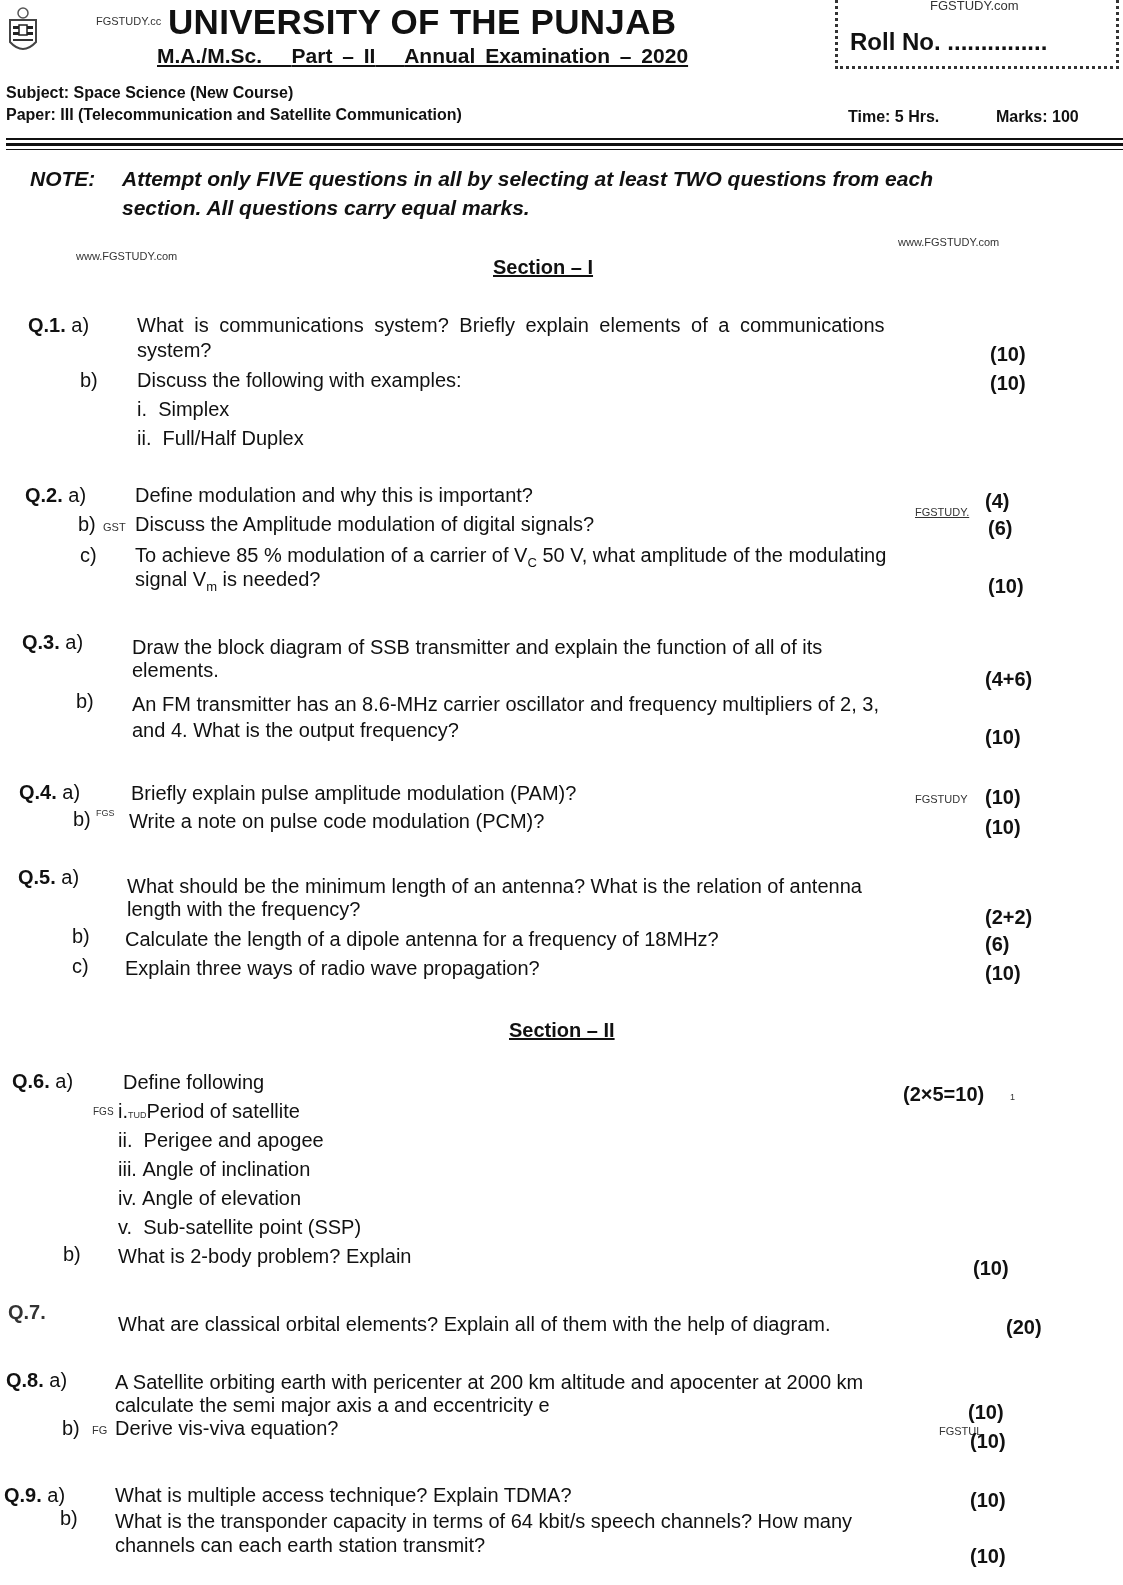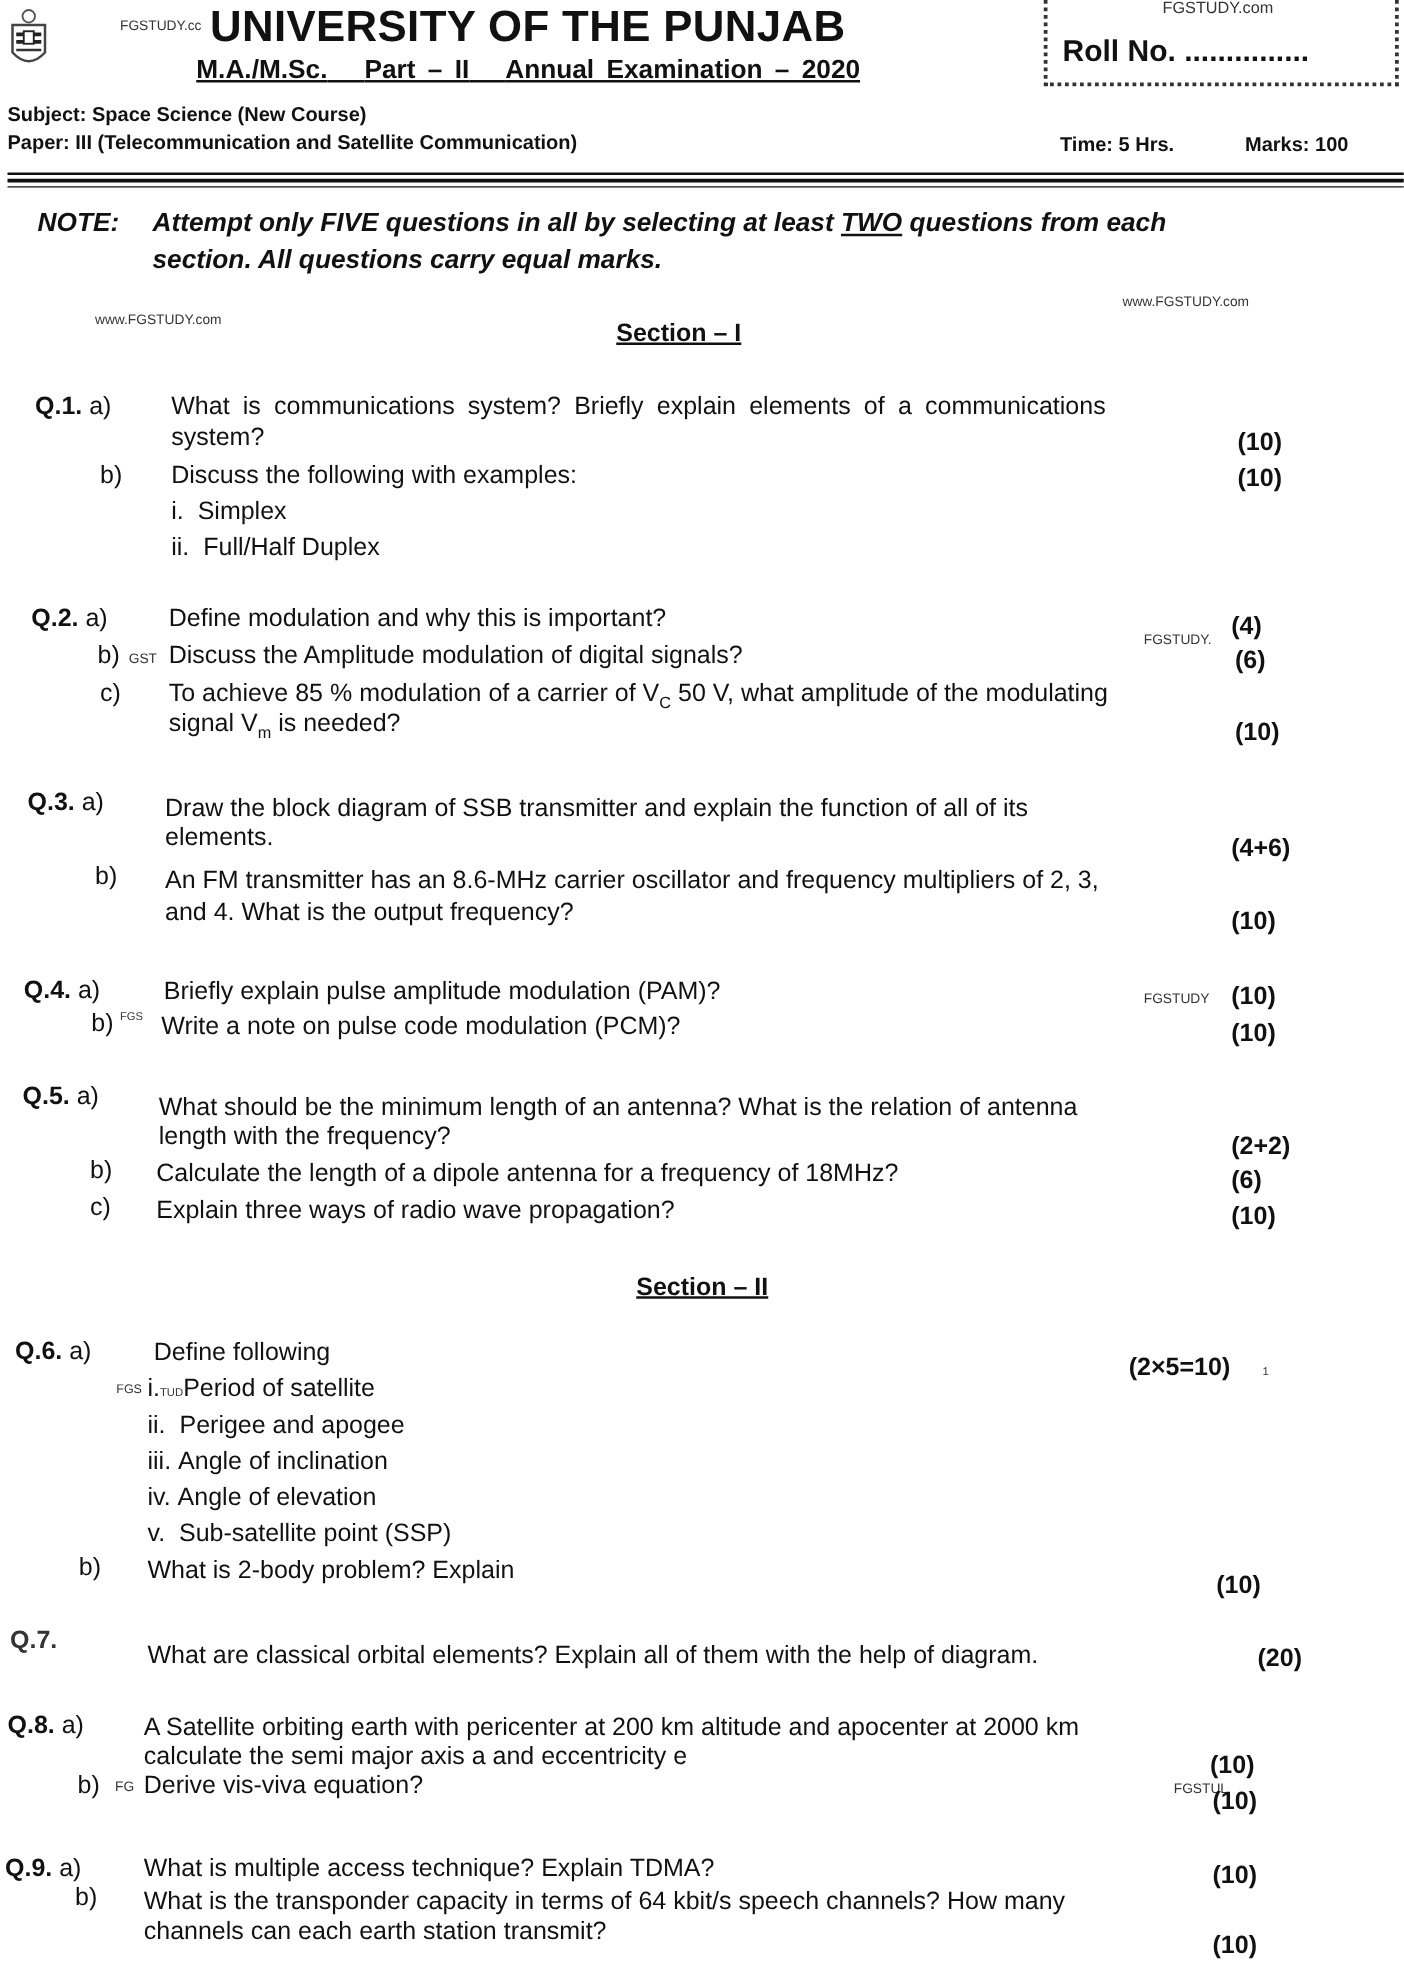--- a/index.html
+++ b/index.html
@@ -56,41 +56,41 @@
 <div class="abs subject" style="left:6px;top:84px;">Subject: Space Science (New Course)</div>
 <div class="abs paper" style="left:6px;top:106px;">Paper: III (Telecommunication and Satellite Communication)</div>
 <div class="abs paper" style="left:848px;top:108px;">Time: 5 Hrs.</div>
 <div class="abs paper" style="left:996px;top:108px;">Marks: 100</div>
 
 <div class="rule" style="top:138px;height:2px;"></div>
 <div class="rule" style="top:143px;height:3px;"></div>
 <div class="rule" style="top:149px;height:1px;"></div>
 
 <div class="abs note">
-  <span class="note-label">NOTE:</span><span>Attempt only FIVE questions in all by selecting at least </span><span style="text-decoration:underline">TWO</span><span> questions from each</span>
+  <span class="note-label">NOTE:</span><span>Attempt only FIVE questions in all by selecting at least </span><span style="">TWO</span><span> questions from each</span>
   <span class="note-line2">section. All questions carry equal marks.</span>
 </div>
 
 <div class="abs wm" style="left:76px;top:250px;">www.FGSTUDY.com</div>
 <div class="abs wm" style="left:898px;top:236px;">www.FGSTUDY.com</div>
 <div class="abs section" style="left:493px;top:256px;">Section – I</div>
 
 <div class="abs q" style="left:28px;top:314px;"><span class="qnum">Q.1.</span> <span>a)</span></div>
 <div class="abs q" style="left:137px;top:314px;word-spacing:5px;">What is communications system? Briefly explain elements of a communications</div>
 <div class="abs q" style="left:137px;top:339px;">system?</div>
 <div class="abs mk" style="left:990px;top:343px;">(10)</div>
 <div class="abs q" style="left:80px;top:369px;">b)</div>
 <div class="abs q" style="left:137px;top:369px;">Discuss the following with examples:</div>
 <div class="abs mk" style="left:990px;top:372px;">(10)</div>
 <div class="abs q" style="left:137px;top:398px;"><span>i.</span>&nbsp;&nbsp;<span>Simplex</span></div>
 <div class="abs q" style="left:137px;top:427px;"><span>ii.</span>&nbsp;&nbsp;<span>Full/Half Duplex</span></div>
 
 <div class="abs q" style="left:25px;top:484px;"><span class="qnum">Q.2.</span> <span>a)</span></div>
 <div class="abs q" style="left:135px;top:484px;">Define modulation and why this is important?</div>
-<div class="abs wm" style="left:915px;top:506px;">FGSTUDY.</div>
+<div class="abs wm" style="left:915px;top:506px;text-decoration:underline;">FGSTUDY.</div>
 <div class="abs mk" style="left:985px;top:490px;">(4)</div>
 <div class="abs q" style="left:78px;top:513px;">b)</div>
 <div class="abs wm" style="left:103px;top:521px;">GST</div>
 <div class="abs q" style="left:135px;top:513px;">Discuss the Amplitude modulation of digital signals?</div>
 <div class="abs mk" style="left:988px;top:517px;">(6)</div>
 <div class="abs q" style="left:80px;top:544px;">c)</div>
 <div class="abs q" style="left:135px;top:544px;"><span>To achieve 85 % modulation of a carrier of V</span><sub class="sub">C</sub><span> 50 V, what amplitude of the modulating</span></div>
 <div class="abs q" style="left:135px;top:568px;"><span>signal V</span><sub class="sub">m</sub><span> is needed?</span></div>
 <div class="abs mk" style="left:988px;top:575px;">(10)</div>
 

